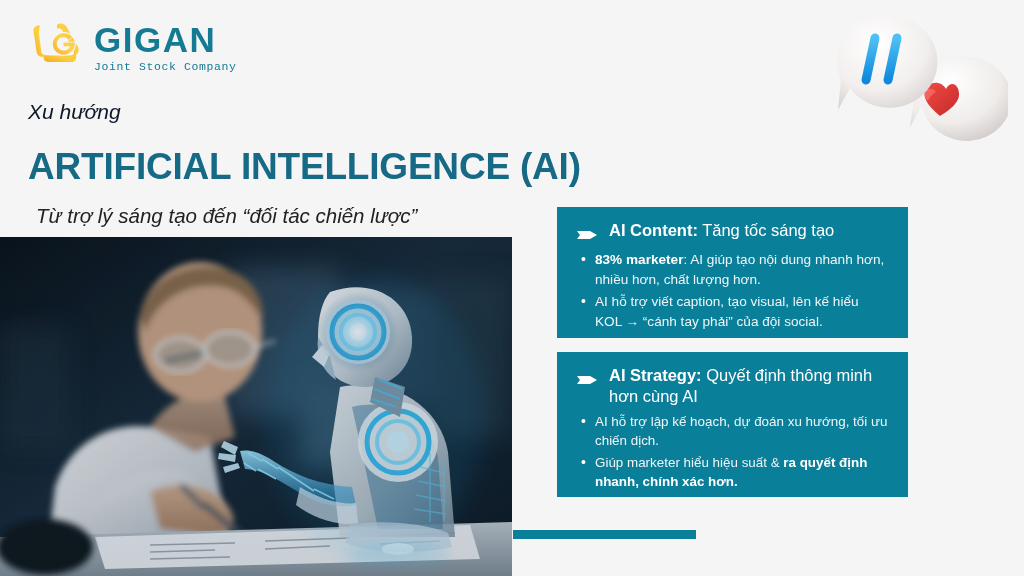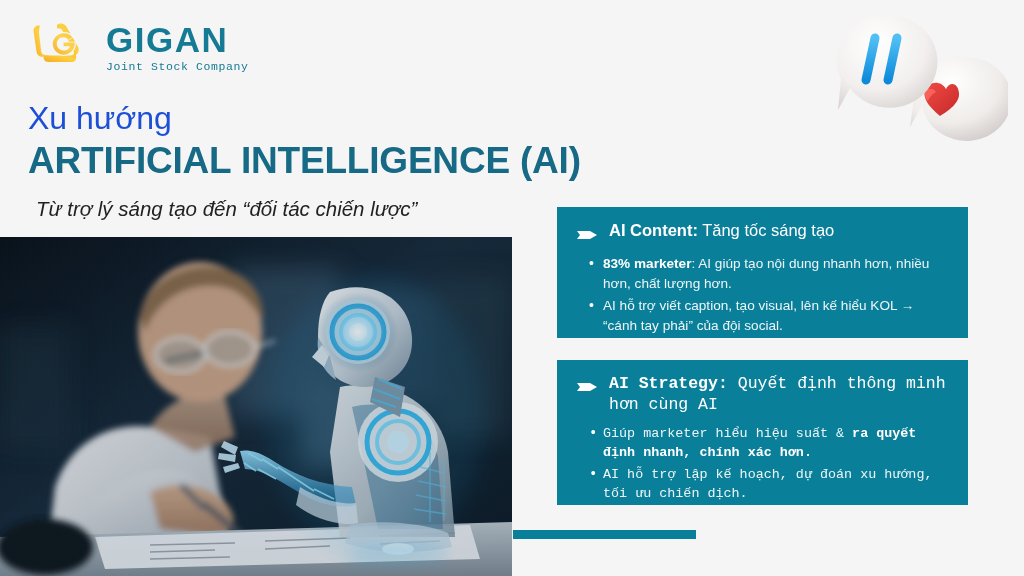--- a/index.html
+++ b/index.html
@@ -9,41 +9,41 @@
     font-family:"Liberation Sans", sans-serif;
     overflow:hidden;
   }
   .slide {
     position:relative;
     width:1024px; height:576px;
     background:#f5f5f5;
   }
 
   
-  .logo-block { position:absolute; left:28px; top:18px; display:flex; align-items:flex-start; gap:22px; }
+  .logo-block { position:absolute; left:28px; top:18px; display:flex; align-items:flex-start; gap:10px; }
   .logo-mark { width:56px; height:56px; flex:0 0 56px; }
   .logo-text { padding-top:4px; }
   .logo-name {
     font-size:35px; font-weight:bold; color:#157a94;
     letter-spacing:1.5px; line-height:1; font-family:"Liberation Sans", sans-serif;
   }
   .logo-sub {
     font-size:11.5px; color:#157a94; letter-spacing:0.6px;
     margin-top:3px; font-family:Liberation Mono, monospace;
   }
 
   
   .heading { position:absolute; left:28px; top:100px; }
   .eyebrow {
-    font-size:32px; color:#1d4ed8;
+    font-size:21px; font-style:italic; color:#0f172a;
     line-height:1.15; font-family:"Liberation Sans", sans-serif;
   }
   .title {
     font-size:37px; font-weight:bold; color:#166a85;
-    letter-spacing:-0.2px; line-height:1.18; margin-top:2px;
+    letter-spacing:-0.2px; line-height:1.18; margin-top:21px;
     font-family:"Liberation Sans", sans-serif;
   }
   .subtitle {
     font-size:20.5px; font-style:italic; color:#222; margin-top:15px;
     margin-left:8px; line-height:1.2; font-family:"Liberation Sans", sans-serif;
   }
 
   
   .bubbles { position:absolute; right:16px; top:4px; width:190px; height:140px; }
 
@@ -55,37 +55,37 @@
   .photo svg { display:block; width:100%; height:100%; }
 
   
   .accent-bar {
     position:absolute; left:513px; top:530px; width:183px; height:9px;
     background:#0a7f99;
   }
 
   
   .card {
-    position:absolute; left:557px; width:411px;
+    position:absolute; left:557px; width:351px;
     background:#0a7f99; color:#ffffff;
     padding:13px 16px 14px 16px;
   }
   #card-1 { top:207px; height:131px; }
-  #card-2 { top:360px; height:145px;font-family:Liberation Mono, monospace; }
+  #card-2 { top:352px; height:145px; }
 
   .card-head {
     display:flex; align-items:flex-start; gap:10px;
     font-size:16.5px; line-height:1.3; margin-bottom:4px;
     padding-left:4px;
   }
   .flag-icon { flex:0 0 22px; margin-top:5px; }
   .card-head-text { font-weight:normal; }
   .card-head-text b { font-weight:bold; }
 
-  .bullets { list-style:none; margin:8px; padding:0 4px 0 6px; }
+  .bullets { list-style:none; margin:0; padding:0 4px 0 6px; }
   .bullets li {
     position:relative; padding-left:16px;
     font-size:13.6px; line-height:1.45; margin-top:2px;
     color:#eef6f8;
   }
   .bullets li::before {
     content:"•"; position:absolute; left:2px; top:-1px;
     font-size:14px; color:#ffffff;
   }
   .bullets li b { font-weight:bold; color:#ffffff; }
@@ -345,18 +345,18 @@
       <span class="flag-icon">
         <svg viewBox="0 0 22 12" width="22" height="12">
           <path d="M0 2 L13 2 L20 6 L13 10 L0 10 L3 6 Z" fill="#ffffff"></path>
         </svg>
       </span>
       <span class="card-head-text">
         <b>AI Strategy:</b><span> Quyết định thông minh hơn cùng AI</span>
       </span>
     </div>
     <ul class="bullets">
+      <li><span>AI hỗ trợ lập kế hoạch, dự đoán xu hướng, tối ưu chiến dịch.</span></li>
       <li><span>Giúp marketer hiểu hiệu suất &amp; </span><b>ra quyết định nhanh, chính xác hơn.</b></li>
-      <li><span>AI hỗ trợ lập kế hoạch, dự đoán xu hướng, tối ưu chiến dịch.</span></li>
     </ul>
   </div>
 
 </div>
 
 </body></html>

